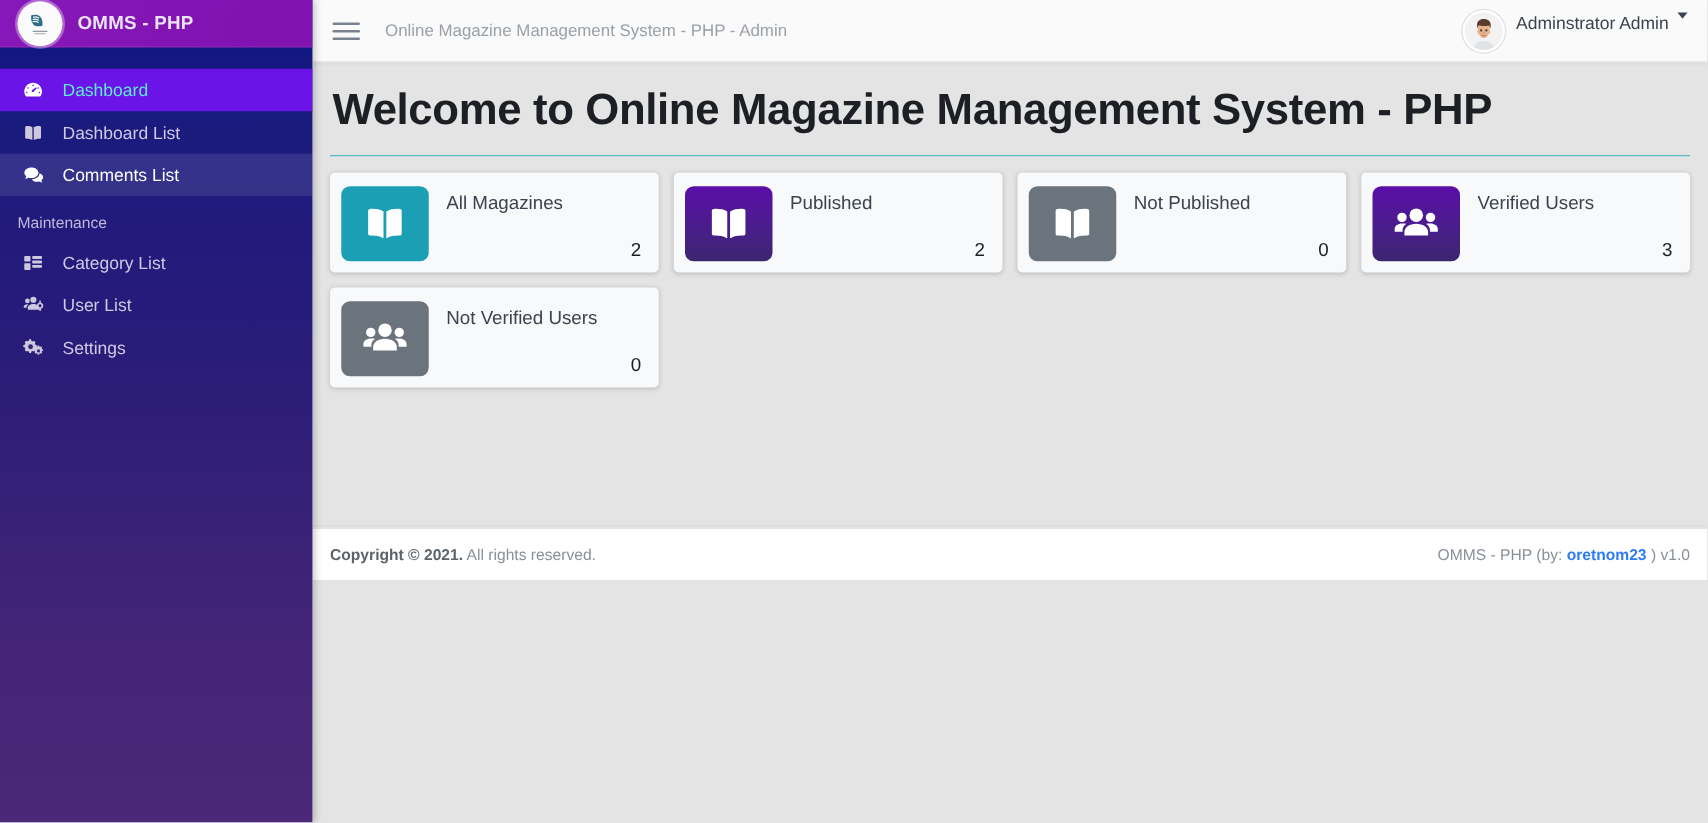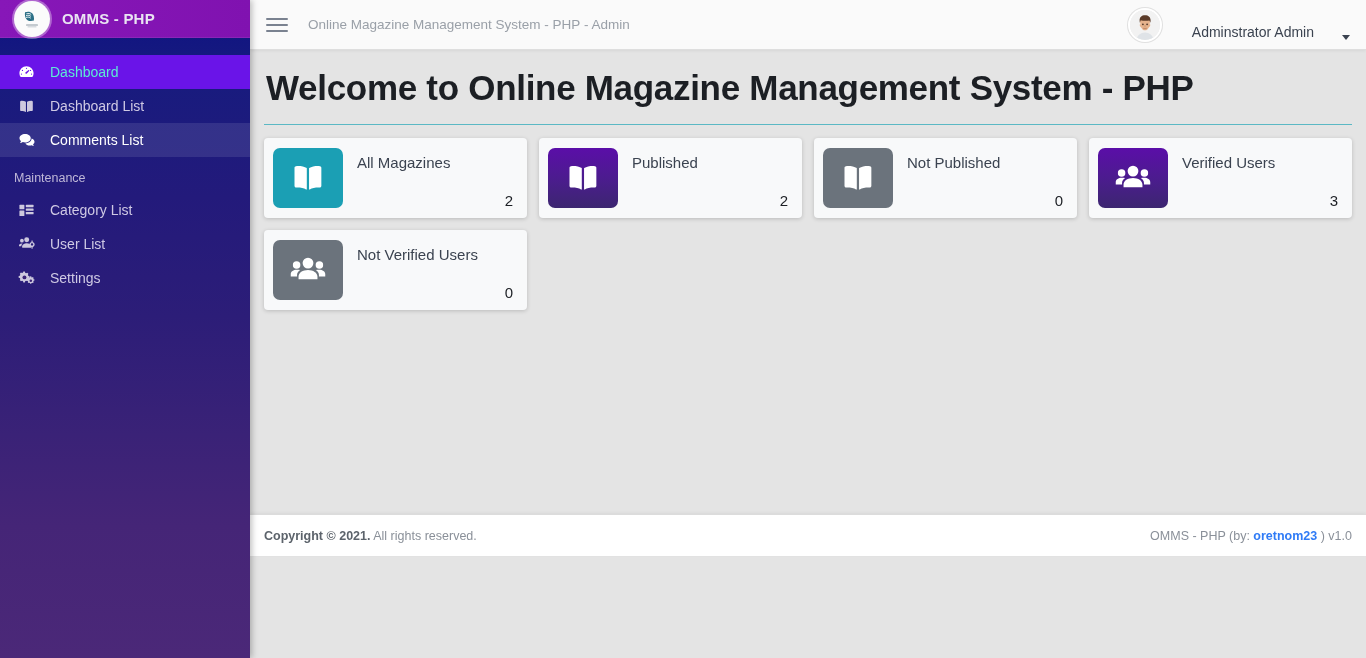--- a/index.html
+++ b/index.html
@@ -95,21 +95,21 @@
   .nav-header {
     color: #bfb8d8;
     font-size: 12.5px;
     padding: 14px 14px 8px 14px;
     white-space: nowrap;
   }
 
   
   .main {
     flex: 1 1 auto;
-    height: 556px;
+    height: 464px;
     display: flex;
     flex-direction: column;
     background: #e4e4e4;
     position: relative;
     min-width: 0;
   }
   .topbar {
     height: 50px;
     flex: 0 0 50px;
     background: #fafafa;
@@ -139,23 +139,22 @@
     border-radius: 1px;
   }
   .topbar-title {
     color: #9aa0a8;
     font-size: 13.5px;
     white-space: nowrap;
   }
   .topbar-right {
     margin-left: auto;
     display: flex;
-    align-items: flex-end;
+    align-items: flex-start;
     cursor: pointer;
-    gap: 21px;
   }
   .avatar {
     width: 30px;
     height: 30px;
     border-radius: 50%;
     overflow: hidden;
     flex: 0 0 30px;
     background: #ececec;
     box-shadow: 0 0 0 2px #ffffff, 0 0 0 3px #e0e0e0;
     display: flex;
@@ -206,21 +205,21 @@
   }
   .card-wrap {
     width: 25%;
     padding: 0 6px 12px 6px;
   }
   .stat-card {
     background: #f8f9fa;
     border-radius: 4px;
     box-shadow: 0 1px 4px rgba(0,0,0,0.18);
     display: flex;
-    align-items: center;
+    align-items: flex-end;
     padding: 9px 14px 9px 9px;
     min-height: 78px;
     cursor: pointer;
   }
   .stat-icon {
     width: 70px;
     height: 60px;
     border-radius: 7px;
     flex: 0 0 70px;
     display: flex;

